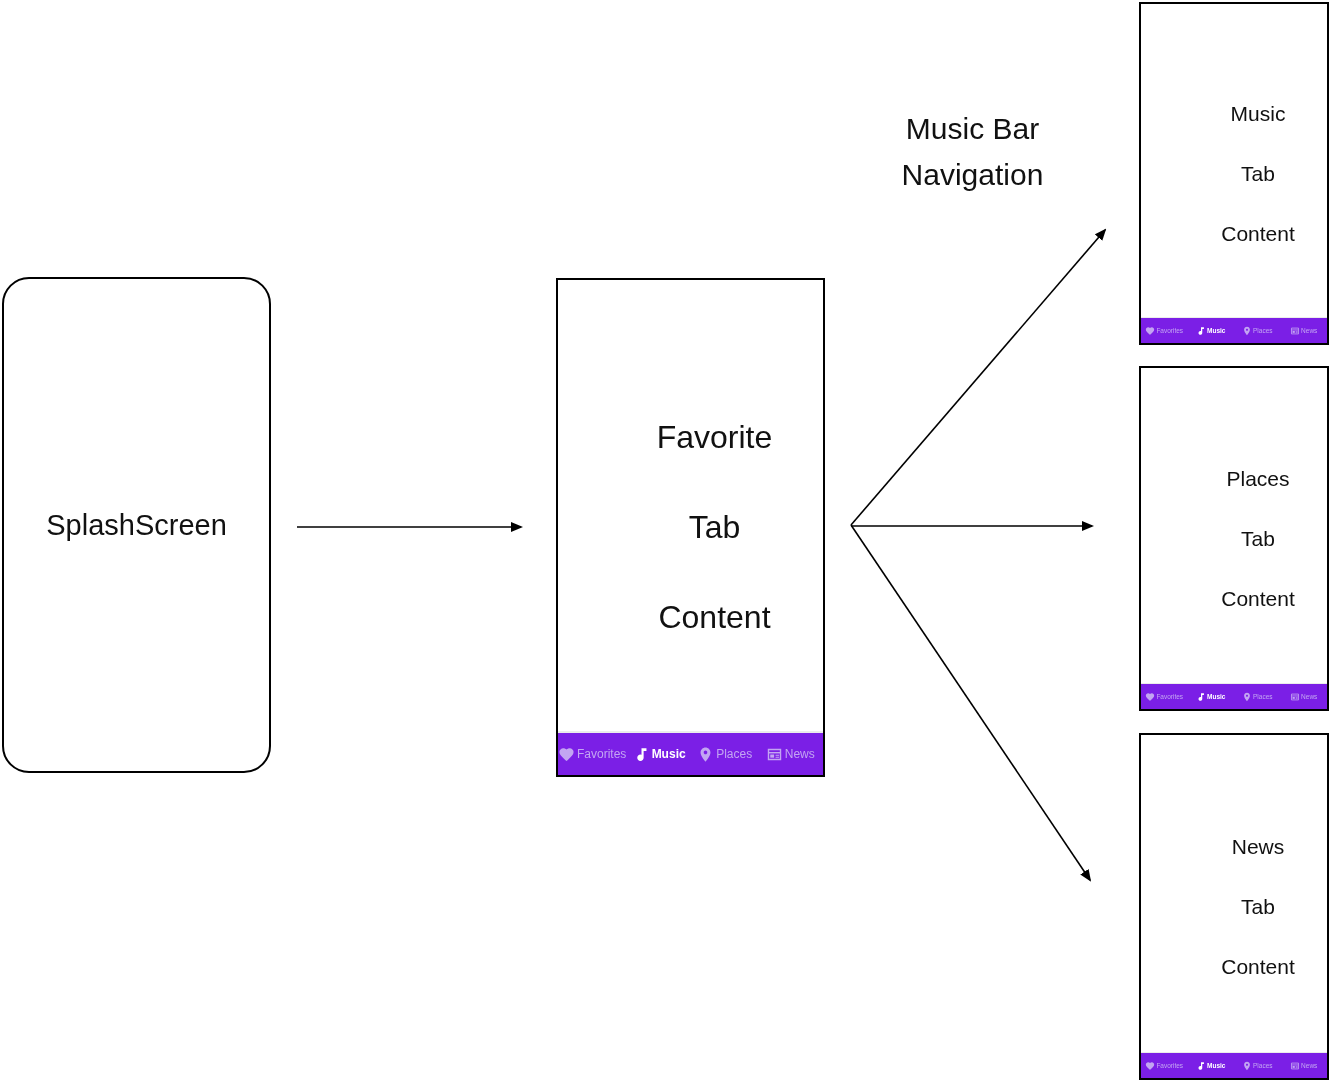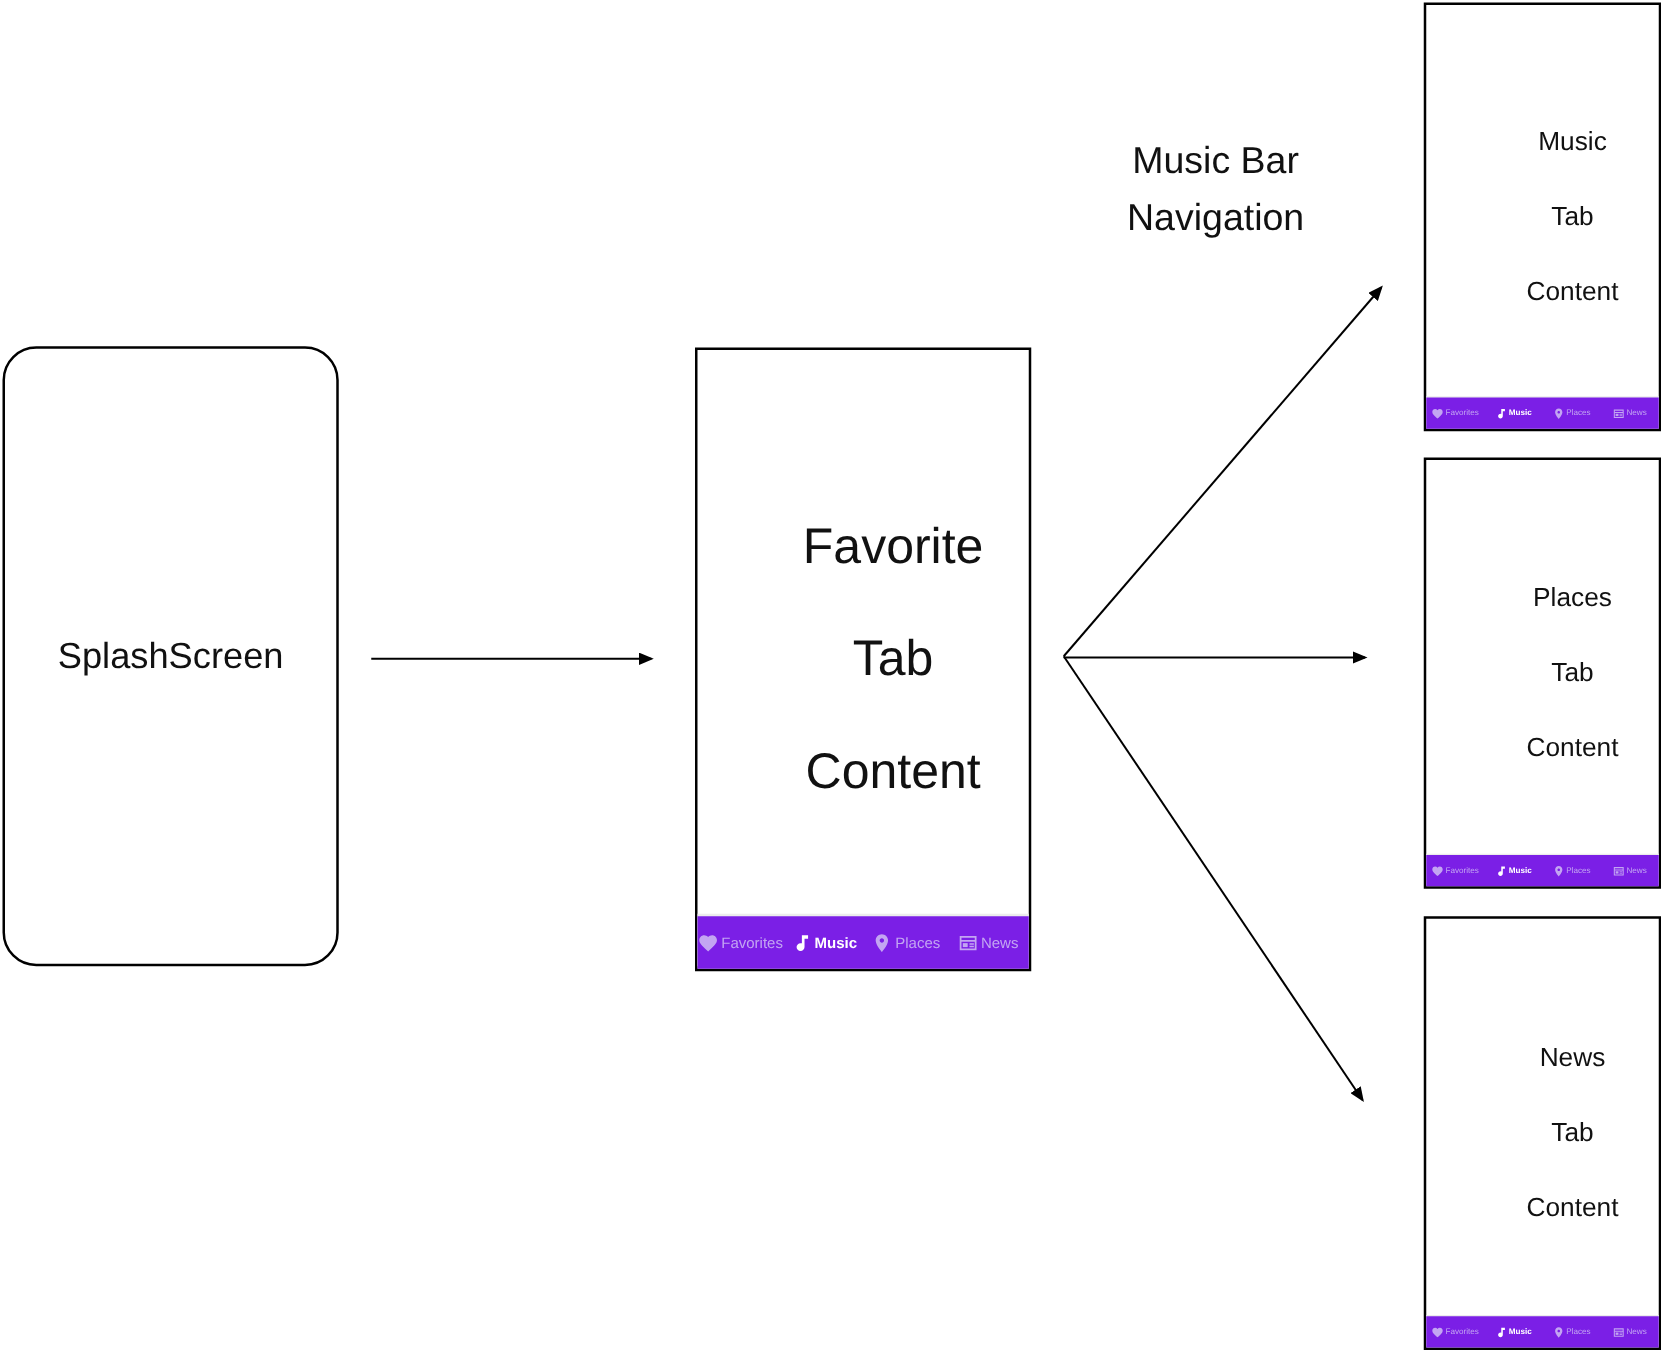--- a/index.html
+++ b/index.html
@@ -28,21 +28,21 @@
     box-sizing:border-box;
     border:2px solid #000;
     background:#fff;
     display:flex;
     align-items:center;
     justify-content:center;
     text-align:center;
     padding-left:48px;
   }
   .phone-mid{left:556px;top:278px;width:269px;height:499px;}
-  .phone-mid .screen-text{font-size:40px;line-height:45px;}
+  .phone-mid .screen-text{font-size:32px;line-height:45px;}
   .phone-small{left:1139px;width:190px;}
   .phone-small .screen-text{font-size:21px;line-height:30px;}
   .phone-music{top:2px;height:343px;}
   .phone-places{top:366px;height:345px;}
   .phone-news{top:733px;height:347px;}
   .screen-text{white-space:pre-line;}
   
   .float-label{
     position:absolute;
     text-align:center;

